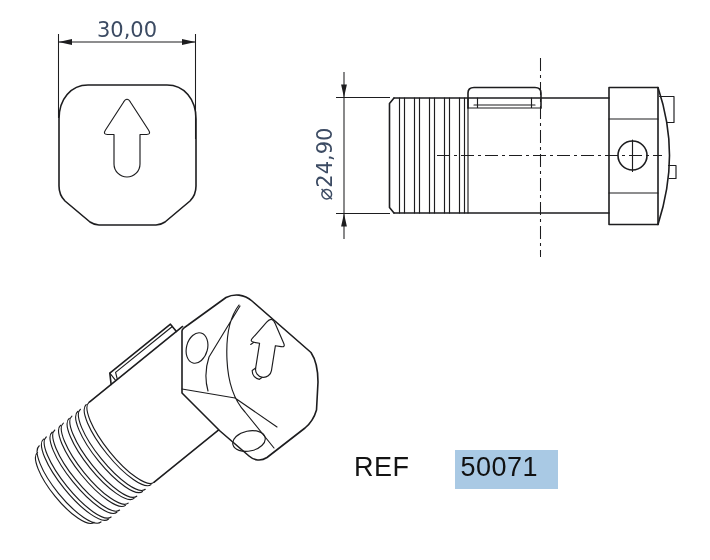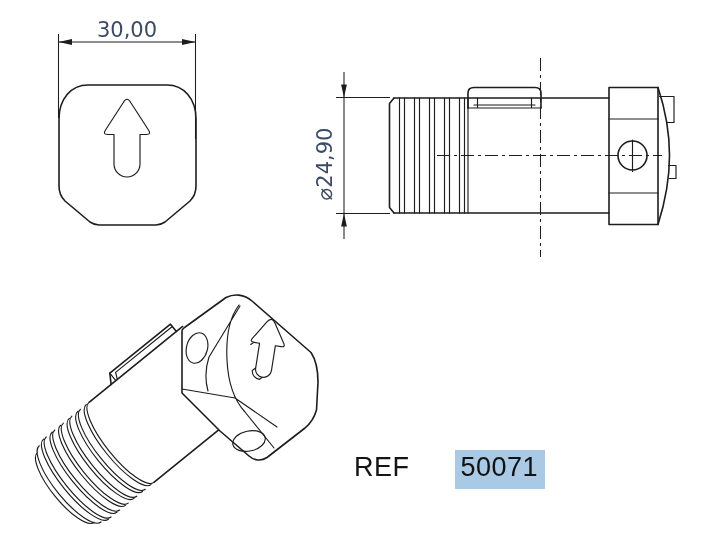--- a/index.html
+++ b/index.html
@@ -10,21 +10,21 @@
   .ln{fill:none;stroke:#1d1d1f;stroke-width:1.6;stroke-linecap:round;stroke-linejoin:round;}
   .thin{fill:none;stroke:#1d1d1f;stroke-width:1.15;stroke-linecap:round;stroke-linejoin:round;}
   .dim{fill:none;stroke:#1d1d1f;stroke-width:1.05;}
   .dimarrow{stroke:none;}
   .center{fill:none;stroke:#1d1d1f;stroke-width:1.05;stroke-dasharray:13 4 3 4;}
   .whitefill{fill:#ffffff;stroke:#1d1d1f;stroke-width:1.6;stroke-linejoin:round;}
   .dimtext{font-family:"DejaVu Sans","Liberation Sans",sans-serif;font-size:21px;}
   #ref-label{position:absolute;left:354px;top:450px;display:flex;align-items:flex-start;
              font-size:27px;letter-spacing:0.5px;color:#111;gap:36px;}
   #ref-label .prefix{padding-top:2px;}
-  #ref-label .num{margin-left:9px;padding:2px 7px 6px 6px;}
+  #ref-label .num{margin-left:9px;padding:2px 20px 6px 6px;}
 </style>
 </head>
 <body>
 
 <div id="stage">
 <svg id="cad" width="710" height="560" viewBox="0 0 710 560">
 
   <g>
 
     <g>

